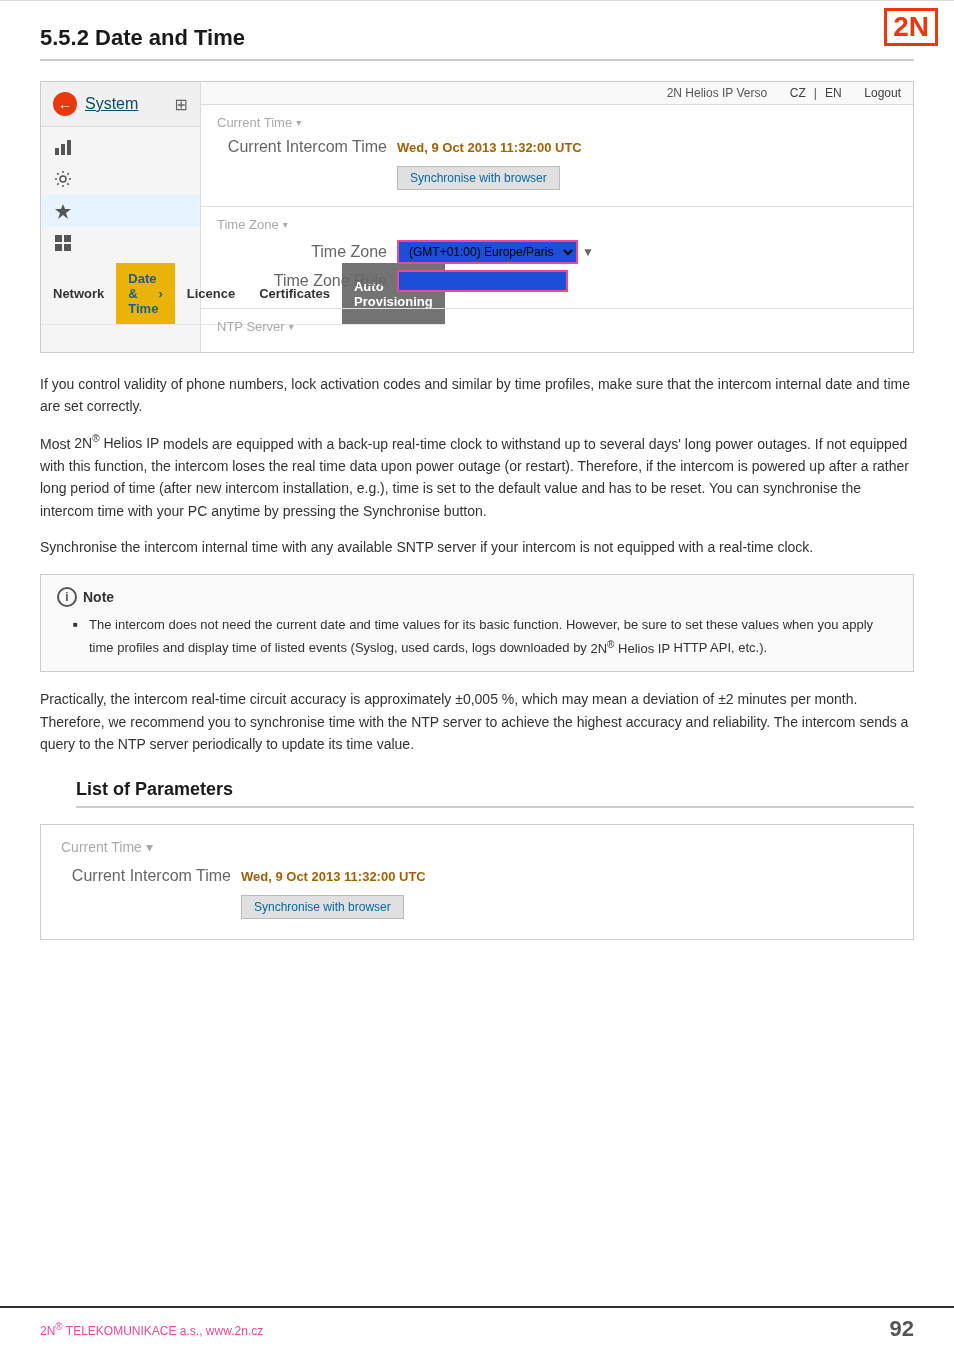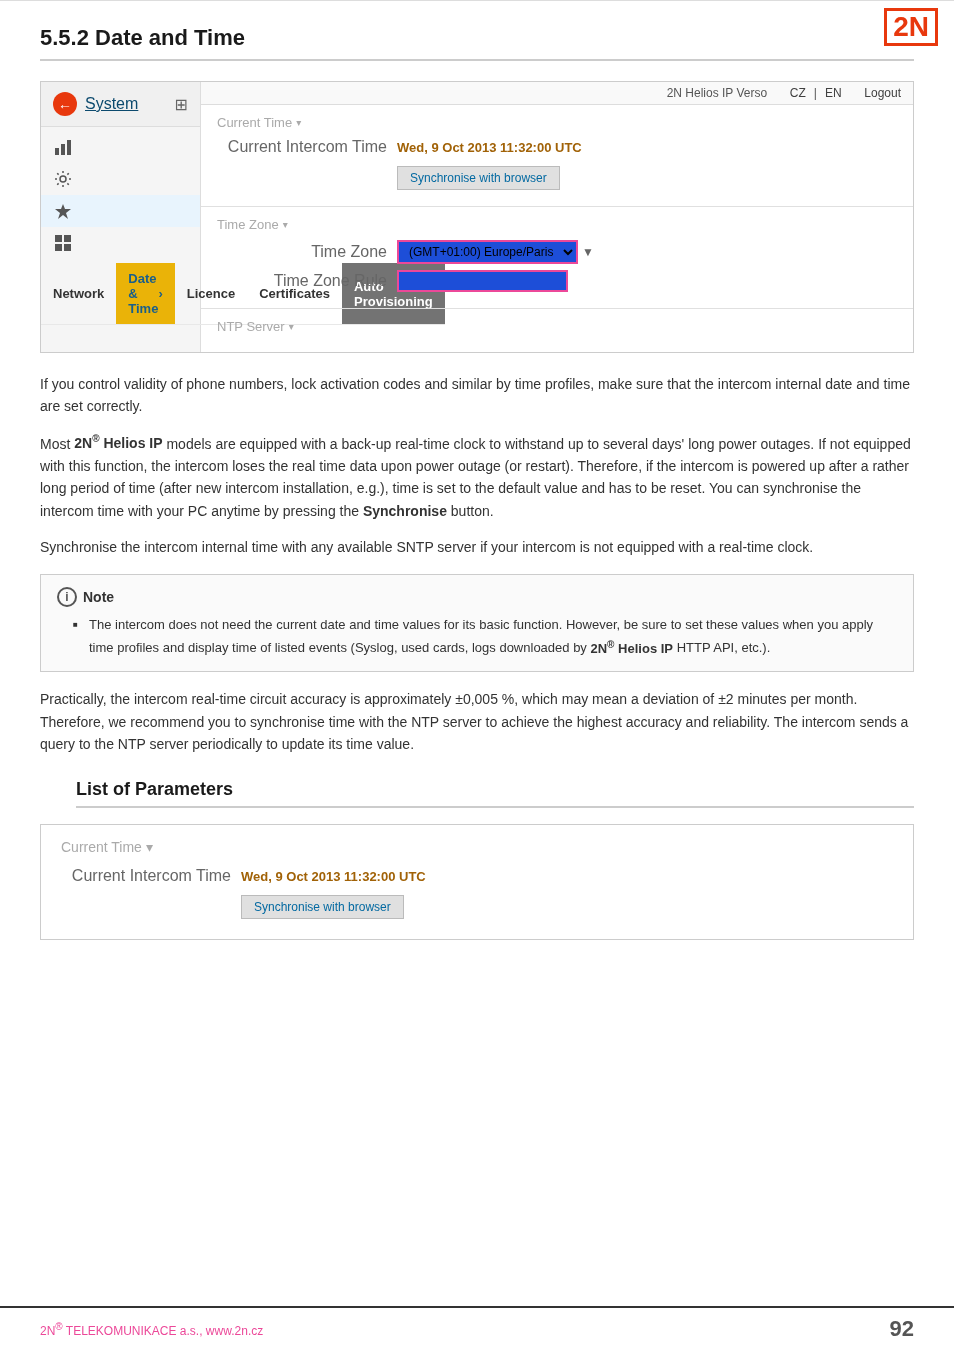--- a/index.html
+++ b/index.html
@@ -209,21 +209,21 @@
       min-width: 180px;
     }
 
     
     .body-text {
       margin-bottom: 14px;
       line-height: 1.6;
       font-size: 14px;
       color: #333;
     }
-    .bold { font-weight: bold; }
+    .bold { font-weight: normal; }
     sup { font-size: 10px; }
 
     
     .note-box {
       border: 1px solid #ccc;
       padding: 12px 16px;
       margin: 16px 0;
       background: #fafafa;
     }
     .note-header {

